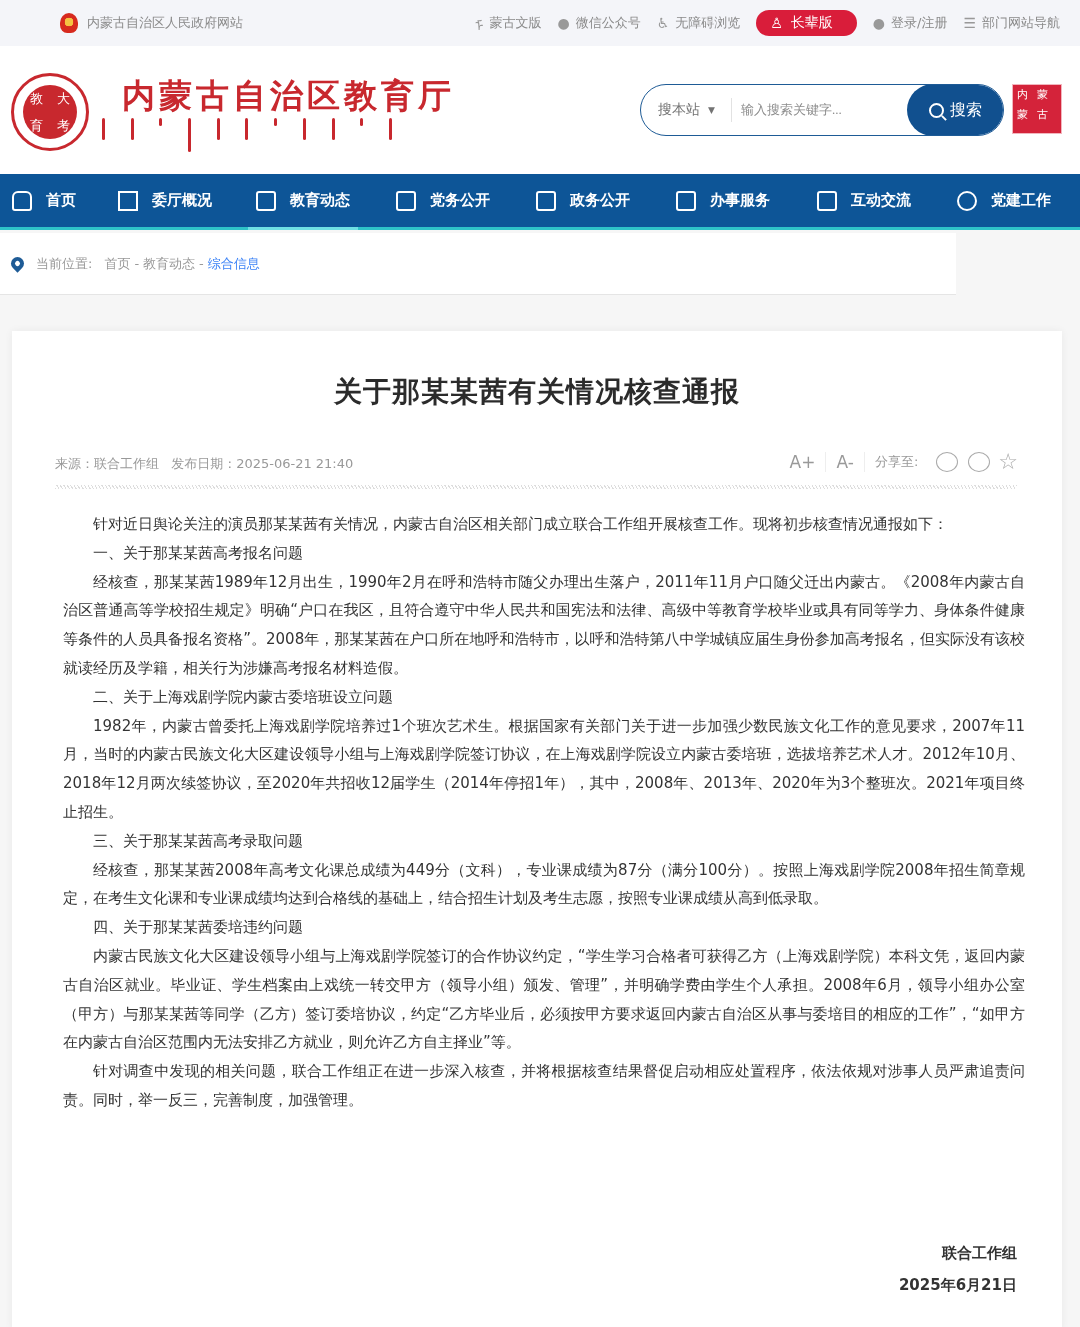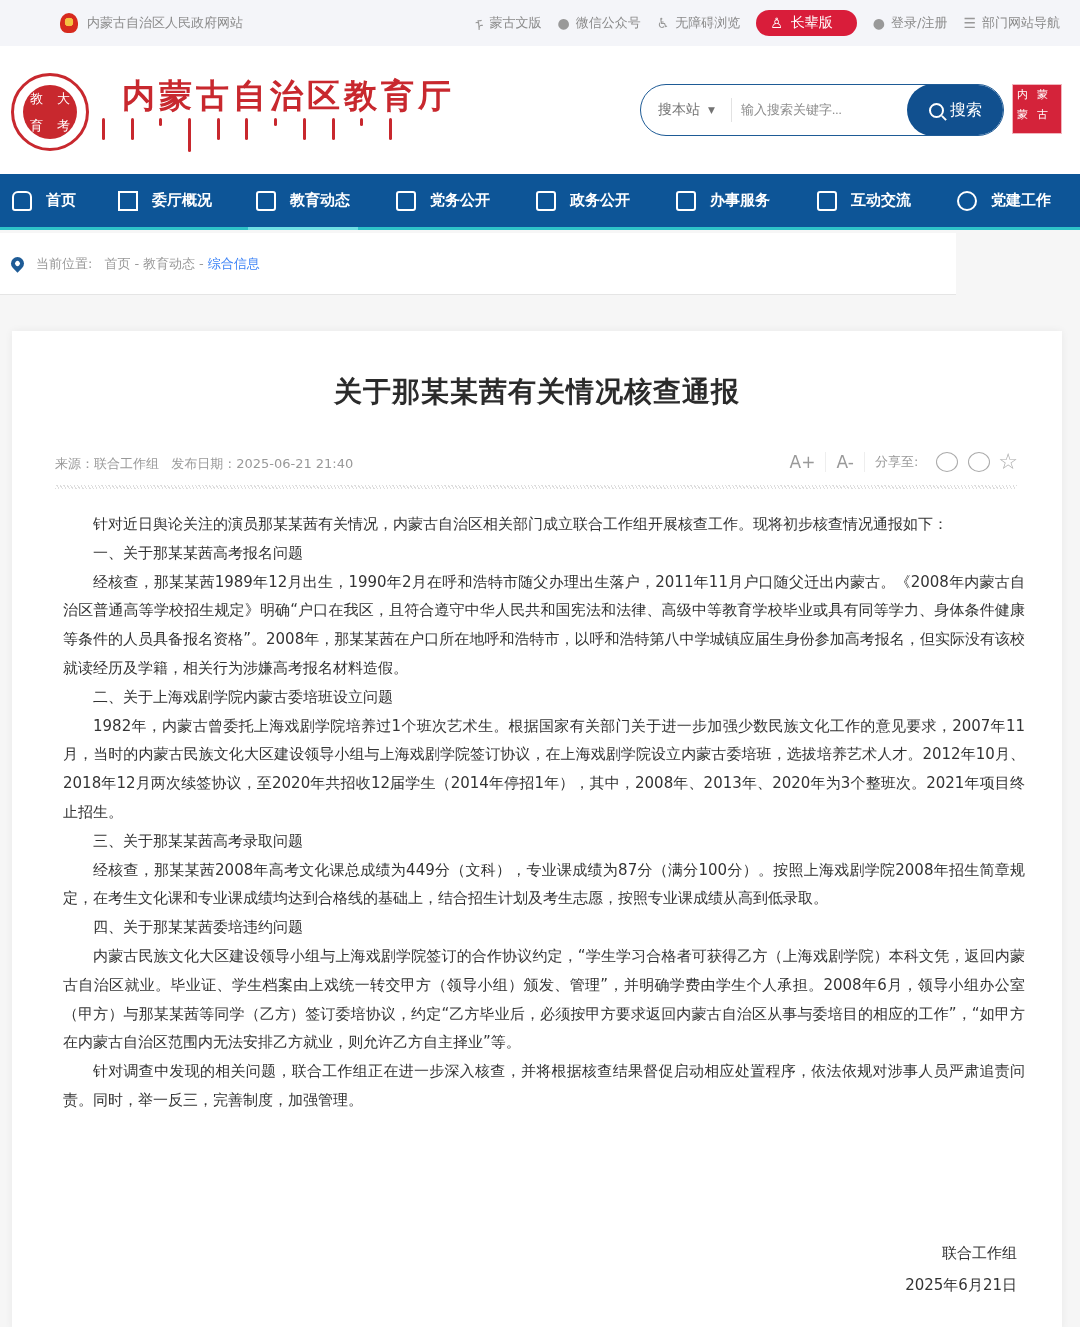--- a/index.html
+++ b/index.html
@@ -58,21 +58,21 @@
   .meta span + span { margin-left: 8px; margin-top: 11px; }
   .tools { position: absolute; right: 44px; top: 120px; display: flex; align-items: center; color: #999; font-size: 13px; }
   .tools .fs { font-size: 17px; color: #999; padding: 0 10px; border-right: 1px solid #eee; }
   .tools .share-label { margin-left: 10px; margin-right: 8px; }
   .tools .sicon { width: 22px; height: 20px; margin-left: 10px; border: 1.5px solid #aaa; border-radius: 50%; }
   .tools .star { font-size: 22px; color: #aaa; margin-left: 8px; line-height: 1; }
   .divider { position: absolute; left: 43px; top: 154px; width: 962px; height: 4px; background: repeating-linear-gradient(60deg, #ddd 0 1px, transparent 1px 3px); }
 
   .body { position: absolute; left: 43px; top: 179px; width: 962px; font-size: 15px; color: #333; line-height: 28.8px; margin-left: 8px; }
   .body p { text-indent: 2em; text-align: justify; }
-  .sign { position: absolute; right: 45px; top: 906px; text-align: right; font-size: 15px; line-height: 32px; color: #333; }
+  .sign { position: absolute; right: 45px; top: 906px; text-align: right; font-size: 15px; line-height: 32px; color: #333; font-weight: bold; }
 </style>
 </head>
 <body>
 
 <div class="topbar">
   <div class="left">
     <span class="emblem"></span>
     <span>内蒙古自治区人民政府网站</span>
   </div>
   <div class="right">

